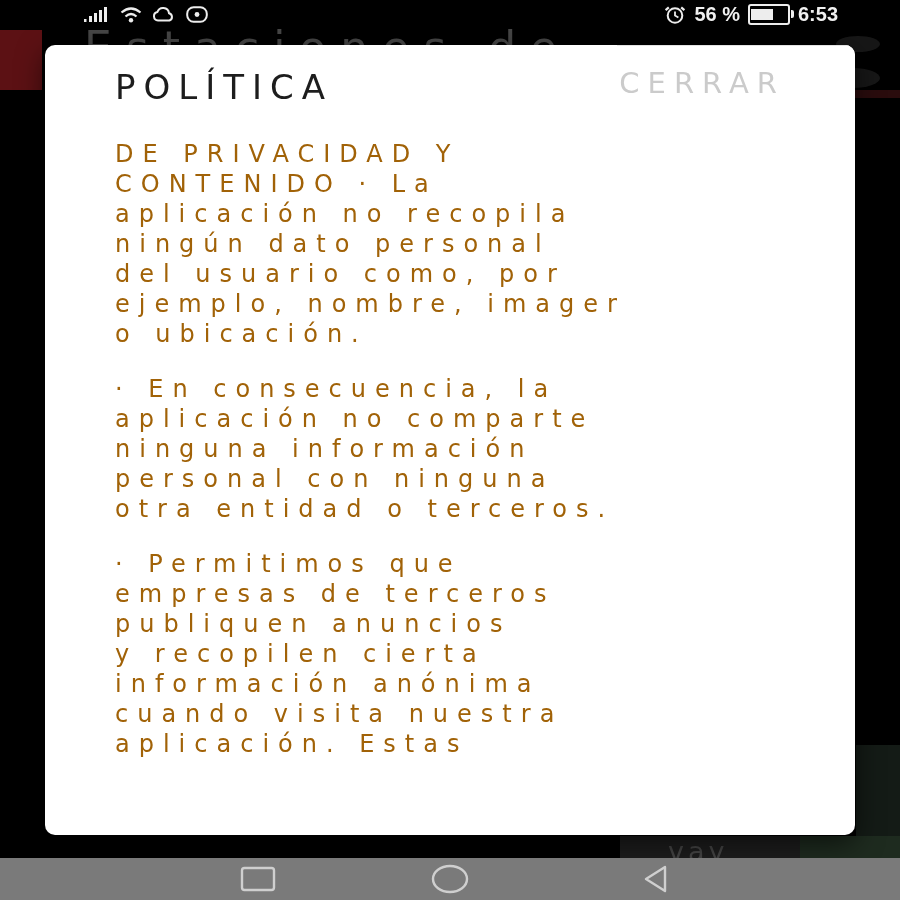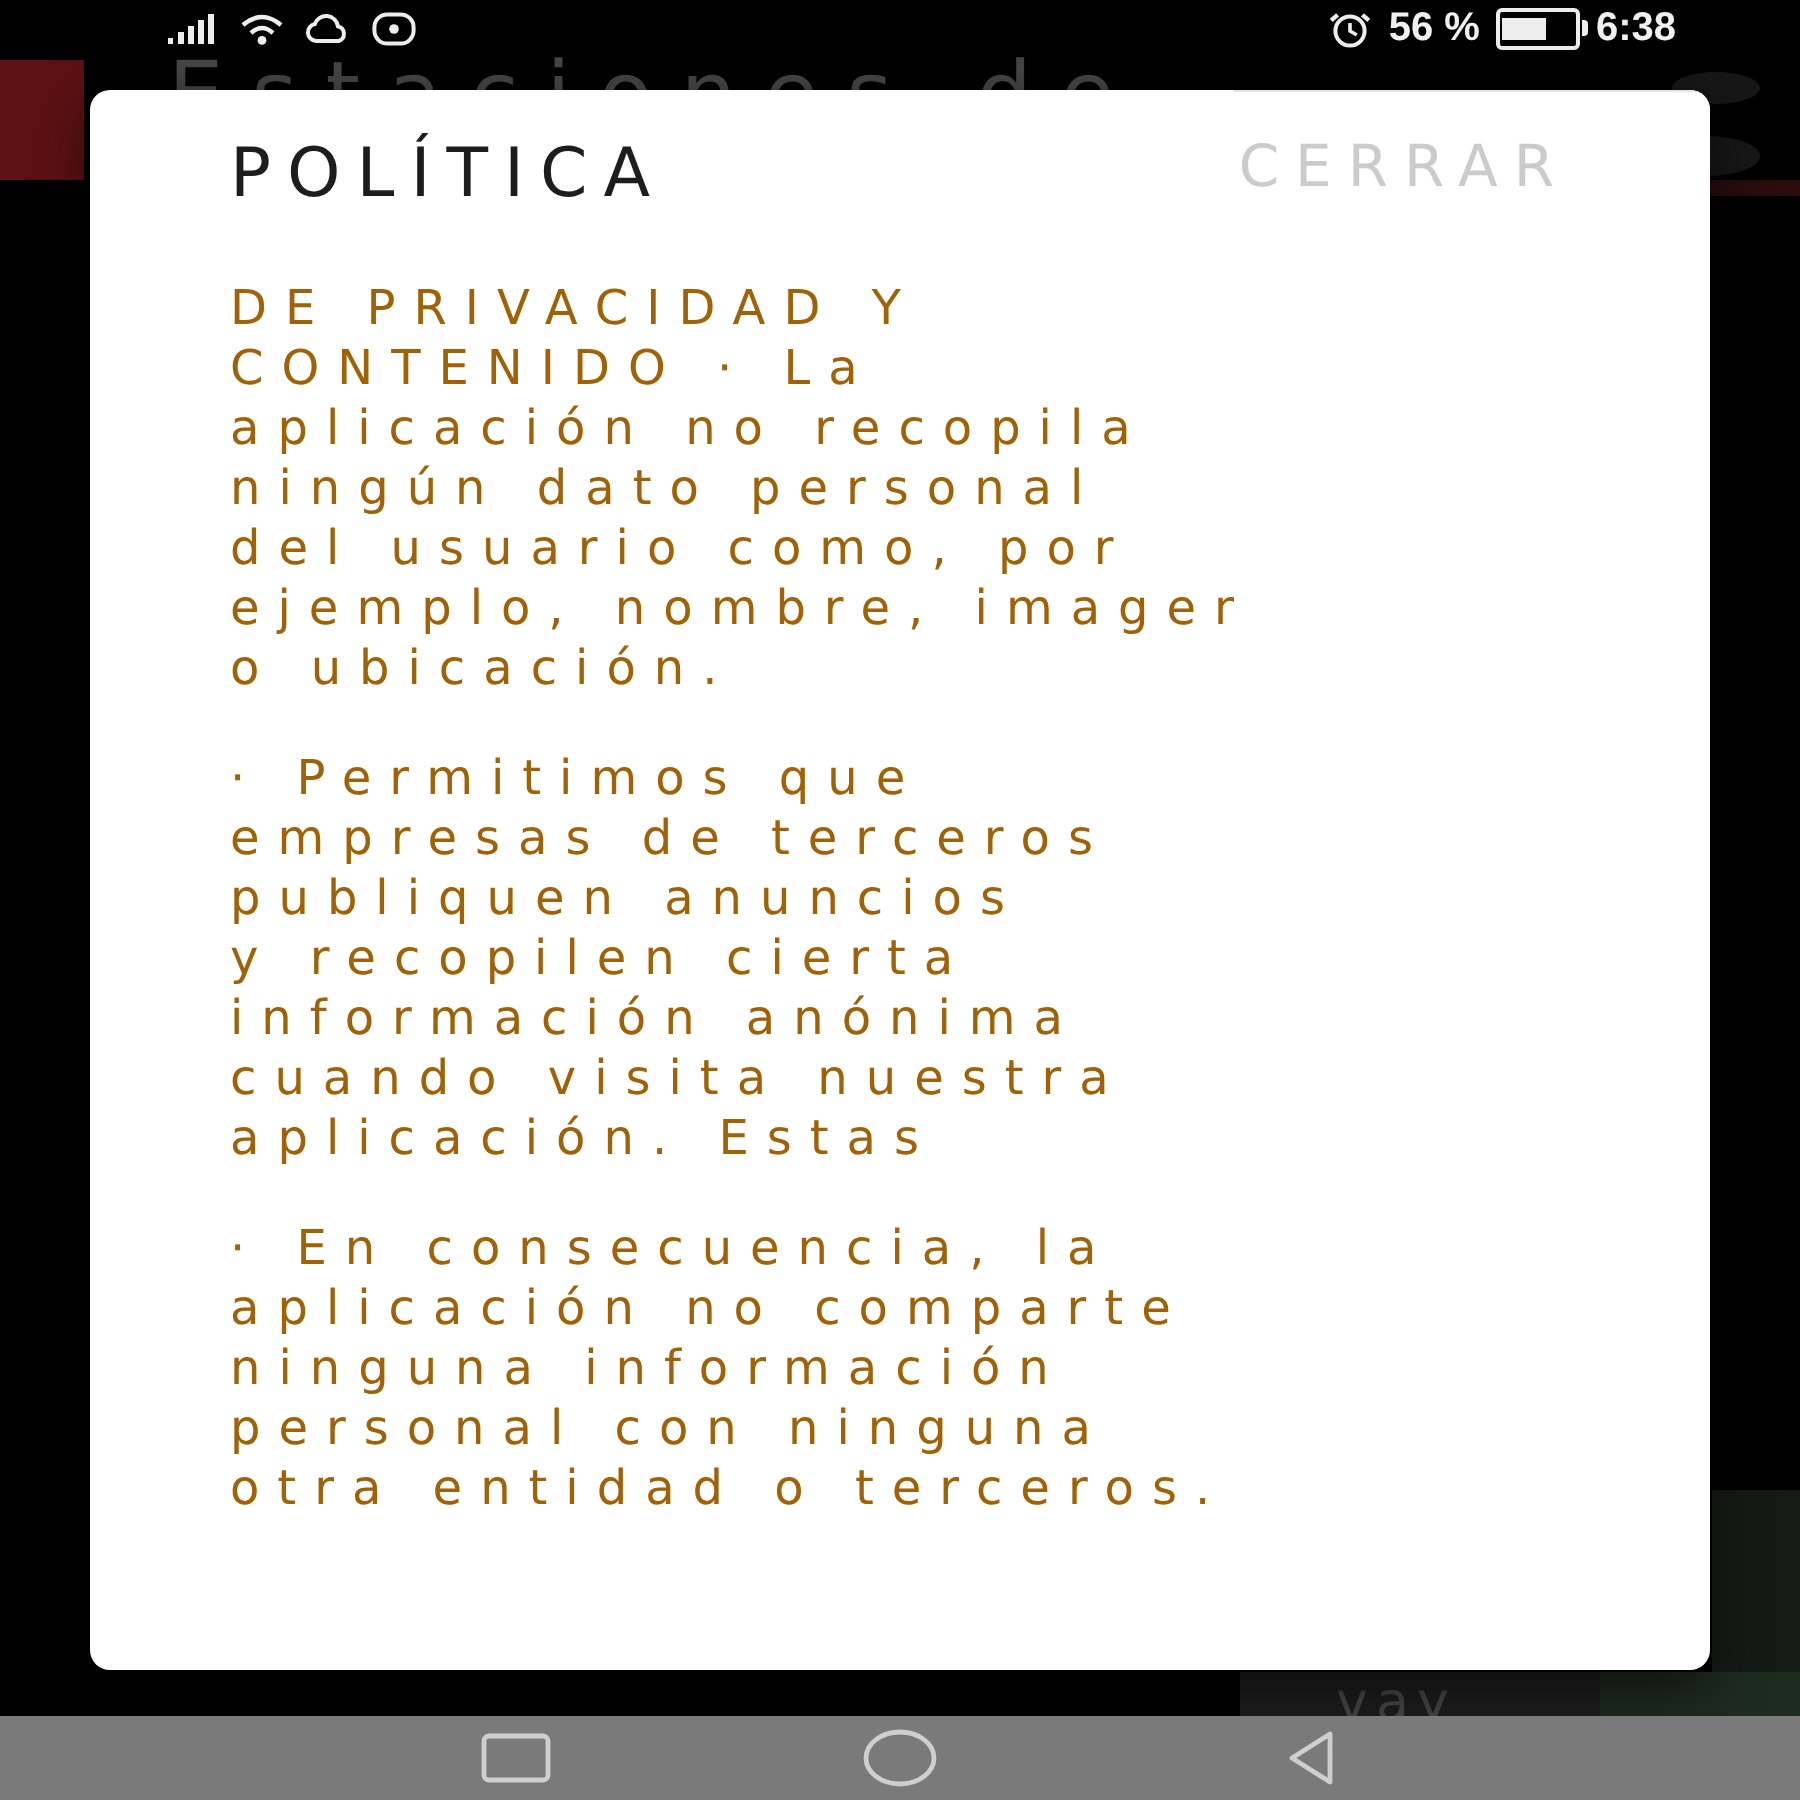--- a/index.html
+++ b/index.html
@@ -101,21 +101,21 @@
         <circle cx="11" cy="11.5" r="7.3" fill="none" stroke="#ededed" stroke-width="2"></circle>
         <path d="M11 7.5 v4 l3.4 2" fill="none" stroke="#ededed" stroke-width="1.8"></path>
         <path d="M4.8 3.4 L1.6 6.2" stroke="#ededed" stroke-width="2.2"></path>
         <path d="M17.2 3.4 L20.4 6.2" stroke="#ededed" stroke-width="2.2"></path>
       </svg>
       <span class="sb-text">56 %</span>
       <span class="battery">
         <span class="fill"></span>
           <span class="tip"></span>
       </span>
-      <span class="sb-text">6:38</span>
+      <span class="sb-text">6:53</span>
     </div>
   </div>
 
   <div>
     <div class="red-block"></div>
     <div class="app-title">Estaciones de</div>
     <div class="dim-ellipse e1"></div>
     <div class="dim-ellipse e2"></div>
     <div class="red-strip"></div>
     <div class="dark-strip"></div>
@@ -127,32 +127,32 @@
   <div class="dialog">
     <div class="dialog-body">
       <h1 class="dialog-title">POLÍTICA</h1>
       <p class="dialog-par">DE PRIVACIDAD Y
 CONTENIDO · La
 aplicación no recopila
 ningún dato personal
 del usuario como, por
 ejemplo, nombre, imagen
 o ubicación.</p>
+      <p class="dialog-par">· En consecuencia, la
+aplicación no comparte
+ninguna información
+personal con ninguna
+otra entidad o terceros.</p>
       <p class="dialog-par">· Permitimos que
 empresas de terceros
 publiquen anuncios
 y recopilen cierta
 información anónima
 cuando visita nuestra
 aplicación. Estas</p>
-      <p class="dialog-par">· En consecuencia, la
-aplicación no comparte
-ninguna información
-personal con ninguna
-otra entidad o terceros.</p>
     </div>
     <div class="dialog-footer">
       <button class="close-btn">CERRAR</button>
     </div>
   </div>
 
   <div class="nav-bar">
     <button class="nav-btn nav-recents">
       <svg class="icon-svg" width="40" height="30" viewBox="0 0 40 30">
         <rect x="4" y="4" width="32" height="22" rx="2.5" fill="none" stroke="#cfcfcf" stroke-width="2.4"></rect>

